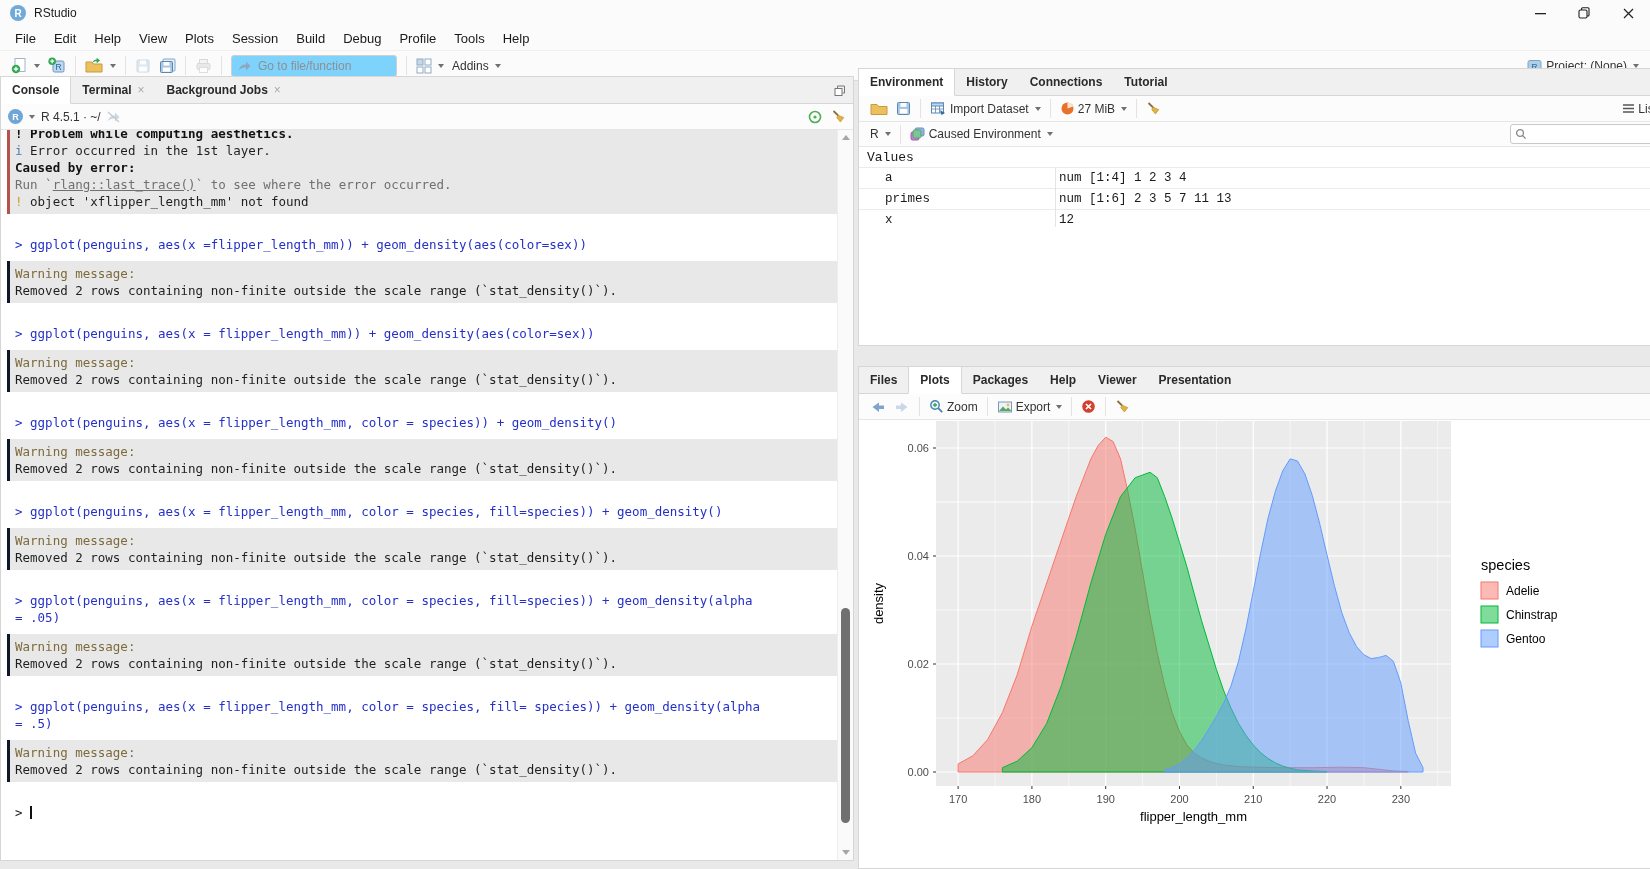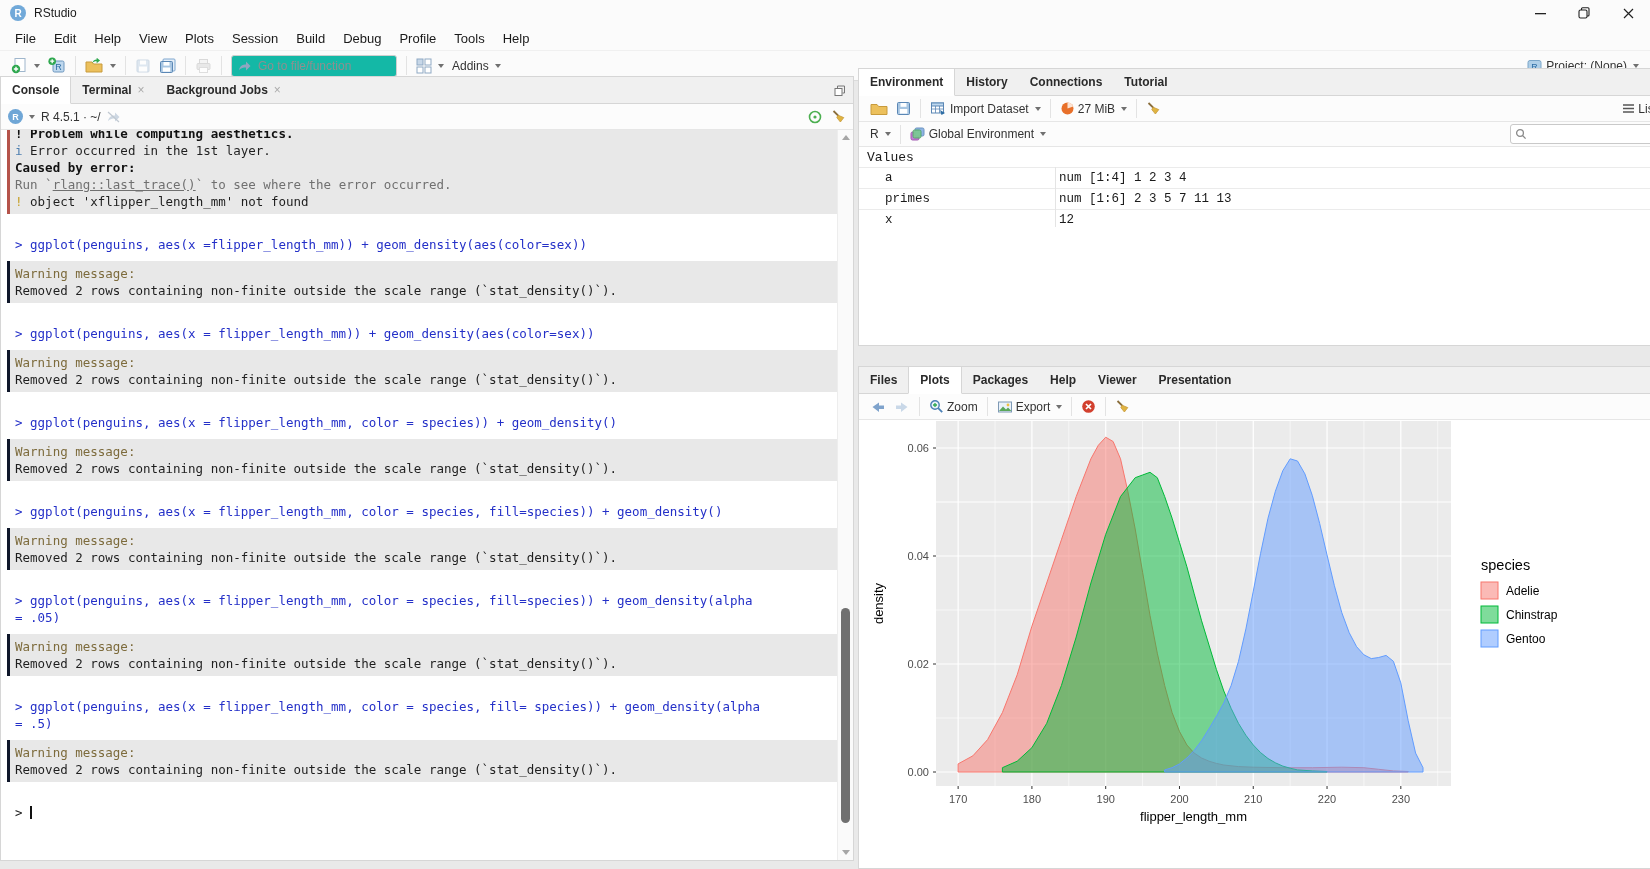--- a/index.html
+++ b/index.html
@@ -10,21 +10,21 @@
   .win-title{font-size:12px;color:#1A1A1A;}
   .win-controls{position:absolute;right:0;top:0;height:26px;display:flex;}
   .win-btn{width:44px;height:26px;display:flex;align-items:center;justify-content:center;color:#222;}
   .menubar{position:absolute;left:0;top:26px;right:0;height:24px;background:#FBFBFB;display:flex;align-items:center;padding-left:6px;border-bottom:1px solid #F0F0F0;}
   .menu-item{padding:0 9px;font-size:13px;color:#1A1A1A;}
   .toolbar{position:absolute;left:0;top:51px;right:0;height:29px;background:#FBFBFB;border-bottom:1px solid #DBDBDB;display:flex;align-items:center;padding:0 7px;}
   .tbtn{display:inline-flex;align-items:center;gap:3px;padding:2px 4px;border-radius:3px;font-size:12px;color:#333;}
   .tbtn.disabled{opacity:.55;}
   .tsep{width:1px;height:19px;background:#E3E3E3;margin:0 5px;display:inline-block;}
   .caret{width:0;height:0;border-left:3.5px solid transparent;border-right:3.5px solid transparent;border-top:4px solid #707070;display:inline-block;margin-left:3px;}
-  .goto{width:152px;height:20px;border:1px solid #CFCFCF;border-radius:3px;background:#14b8a6;display:flex;align-items:center;padding:0 6px;gap:5px;margin:0 4px;}
+  .goto{width:152px;height:20px;border:1px solid #CFCFCF;border-radius:3px;background:#7dd3fc;display:flex;align-items:center;padding:0 6px;gap:5px;margin:0 4px;}
   .goto input{border:none;outline:none;font-size:12px;color:#333;width:116px;font-family:"Liberation Sans",sans-serif;background:transparent;}
   .goto input::placeholder{color:#8F8F8F;}
   .tb-right{margin-left:auto;display:flex;align-items:center;}
   
   .pane{position:absolute;background:#fff;border:1px solid #D6D6D6;box-sizing:border-box;}
   #console-pane{left:0;top:76px;width:854px;height:785px;}
   #env-pane{left:858px;top:68px;width:868px;height:278px;}
   #plots-pane{left:858px;top:366px;width:927px;height:503px;}
   .tabbar{position:absolute;left:0;right:0;top:0;height:27px;background:#F0F0F0;border-bottom:1px solid #D6D6D6;display:flex;align-items:stretch;box-sizing:border-box;}
   .tab{display:flex;align-items:center;padding:0 11px;font-size:12px;font-weight:bold;color:#2A2A2A;position:relative;}
@@ -383,21 +383,21 @@
         <span>R</span>
         <span class="caret"></span>
       </span>
       <span class="tsep"></span>
       <span class="tbtn">
         <svg class="ico" width="16" height="14">
             <rect x="1" y="5" width="8" height="8" rx="1.5" fill="#C77DD8" stroke="#A05BB0"></rect>
             <rect x="5" y="1" width="9" height="8" rx="1.5" fill="#8FB4E4" stroke="#6A92C0"></rect>
             <rect x="3" y="3" width="8" height="8" rx="1.5" fill="#7CC98F" stroke="#4FA467" opacity="0.9"></rect>
           </svg>
-        <span>Global Environment</span>
+        <span>Caused Environment</span>
         <span class="caret"></span>
       </span>
       <div style="margin-left:auto;">
         <div class="searchbox">
           <svg class="ico" width="12" height="12">
               <circle cx="5" cy="5" r="3.4" fill="none" stroke="#8A8A8A" stroke-width="1.3"></circle>
               <path d="M7.6 7.6l3 3" stroke="#8A8A8A" stroke-width="1.3"></path>
             </svg>
           <input style="border: none; outline: none; width: 160px; font-size: 11px; background: transparent;">
         </div>

